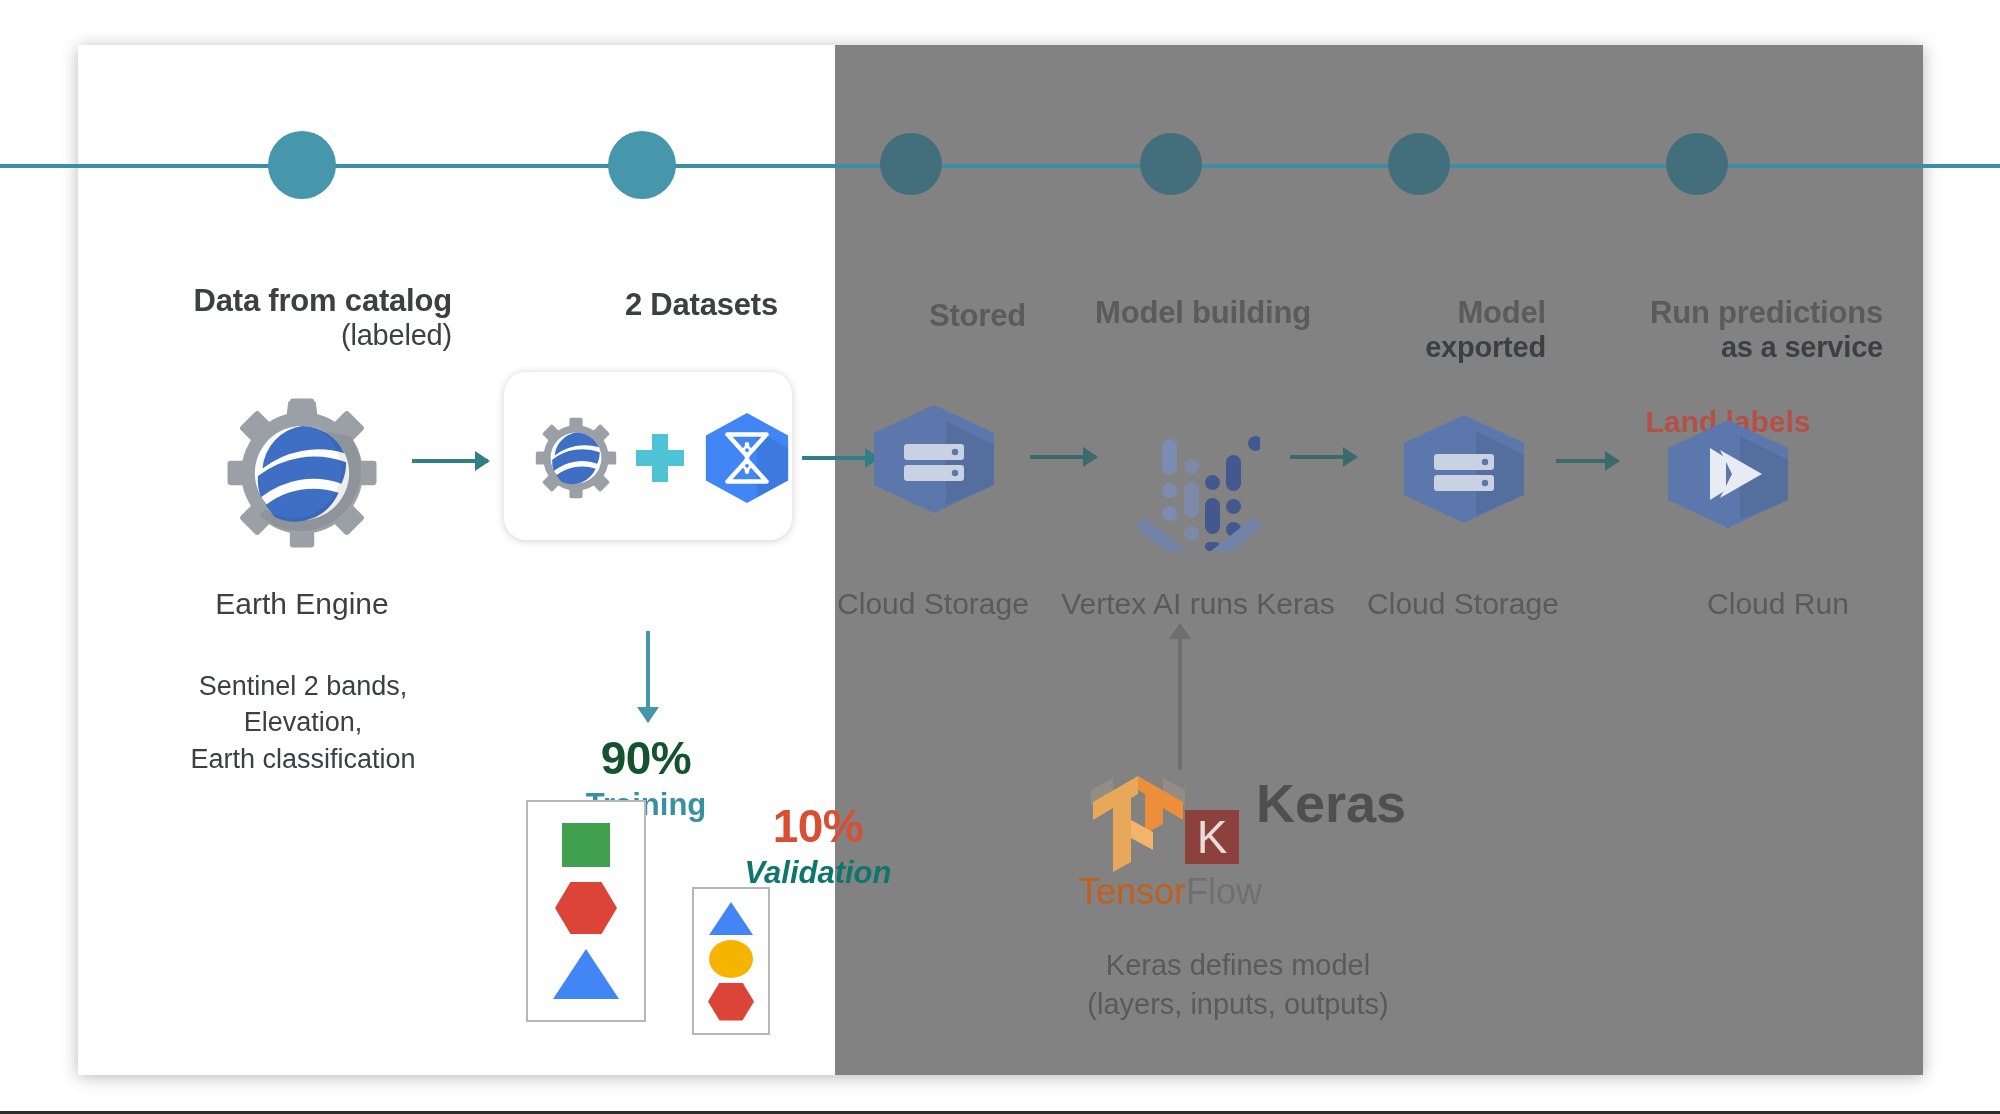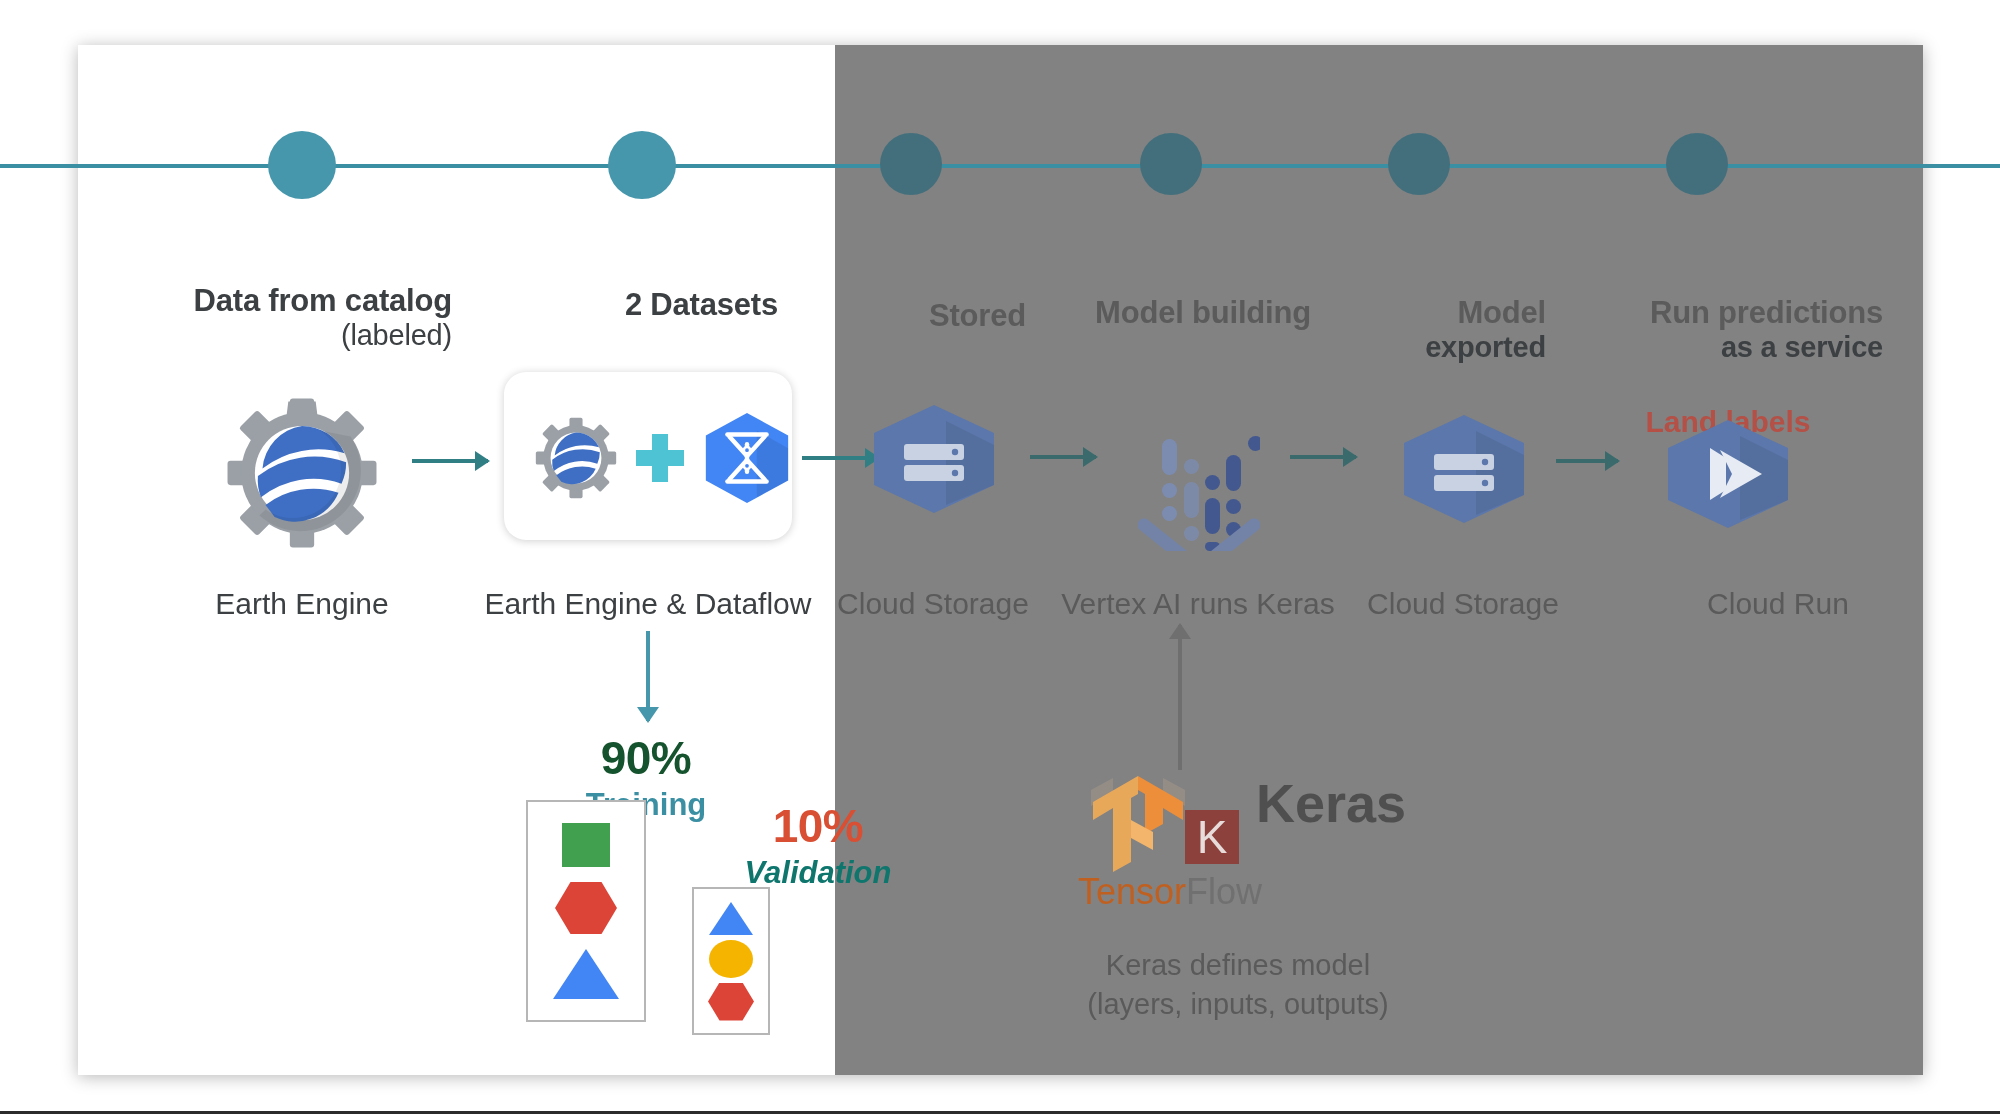--- a/index.html
+++ b/index.html
@@ -274,20 +274,23 @@
         <circle cx="50" cy="50" r="31" fill="#ffffff"></circle>
         <path d="M50 19 a31 31 0 0 1 28 18 a60 60 0 0 0 -54 10 a31 31 0 0 1 26 -28 Z" fill="#3f6fc4"></path>
         <path d="M21 52 a60 60 0 0 1 58 -9 a31 31 0 0 1 -3 14 a55 55 0 0 0 -53 9 a31 31 0 0 1 -2 -14 Z" fill="#3f6fc4"></path>
         <path d="M26 71 a52 52 0 0 1 48 -8 a31 31 0 0 1 -42 16 Z" fill="#3f6fc4"></path>
         <path d="M62 22 a31 31 0 0 1 -36 52 l-4 4 a40 40 0 0 0 60 -52 Z" fill="#000000" opacity="0.07"></path>
       </svg>
     </div>
 
     <div class="svc-label" style="left:84px; top:542px; width:280px;">Earth Engine</div>
 
+    <div class="note" style="left:84px; top:623px; width:282px; white-space:pre-line;">Sentinel 2 bands,
+Elevation,
+Earth classification</div>
 
     <div class="arrow-r" style="left:334px; top:414px; width:76px;"></div>
 
     <div class="combo-box" style="left:426px; top:327px; width:288px; height:168px;"></div>
 
     <div class="logo" style="left:457px; top:372px; width:82px; height:82px;">
       <svg viewBox="0 0 100 100" width="82" height="82">
         <g fill="#9aa0a6">
           <rect x="1" y="42" width="15" height="16" rx="2"></rect>
           <rect x="84" y="42" width="15" height="16" rx="2"></rect>
@@ -323,21 +326,20 @@
           <path d="M68 28 L50 48"></path>
           <path d="M32 72 L50 52"></path>
           <path d="M68 72 L50 52"></path>
           <path d="M50 36 L50 64"></path>
         </g>
         <circle cx="50" cy="42" r="3.2" fill="#4285f4" stroke="#ffffff" stroke-width="2.6"></circle>
         <circle cx="50" cy="58" r="3.2" fill="#4285f4" stroke="#ffffff" stroke-width="2.6"></circle>
       </svg>
     </div>
 
-    <div class="svc-label" style="left:400px; top:542px; width:340px;">Earth Engine &amp; Dataflow</div>
 
     <div class="arrow-r" style="left:724px; top:411px; width:76px;"></div>
 
     <div class="arrow-d" style="left:568px; top:586px; height:90px;"></div>
 
     <div class="pct" style="left:458px; top:686px; width:220px; color:#14532d;">90%</div>
     <div class="pct-sub" style="left:458px; top:742px; width:220px; color:#3a8fa3;">Training</div>
 
     <div class="pct" style="left:630px; top:754px; width:220px; color:#d94f33;">10%</div>
     <div class="pct-sub" style="left:620px; top:810px; width:240px; color:#0f766e;font-style:italic;">Validation</div>

